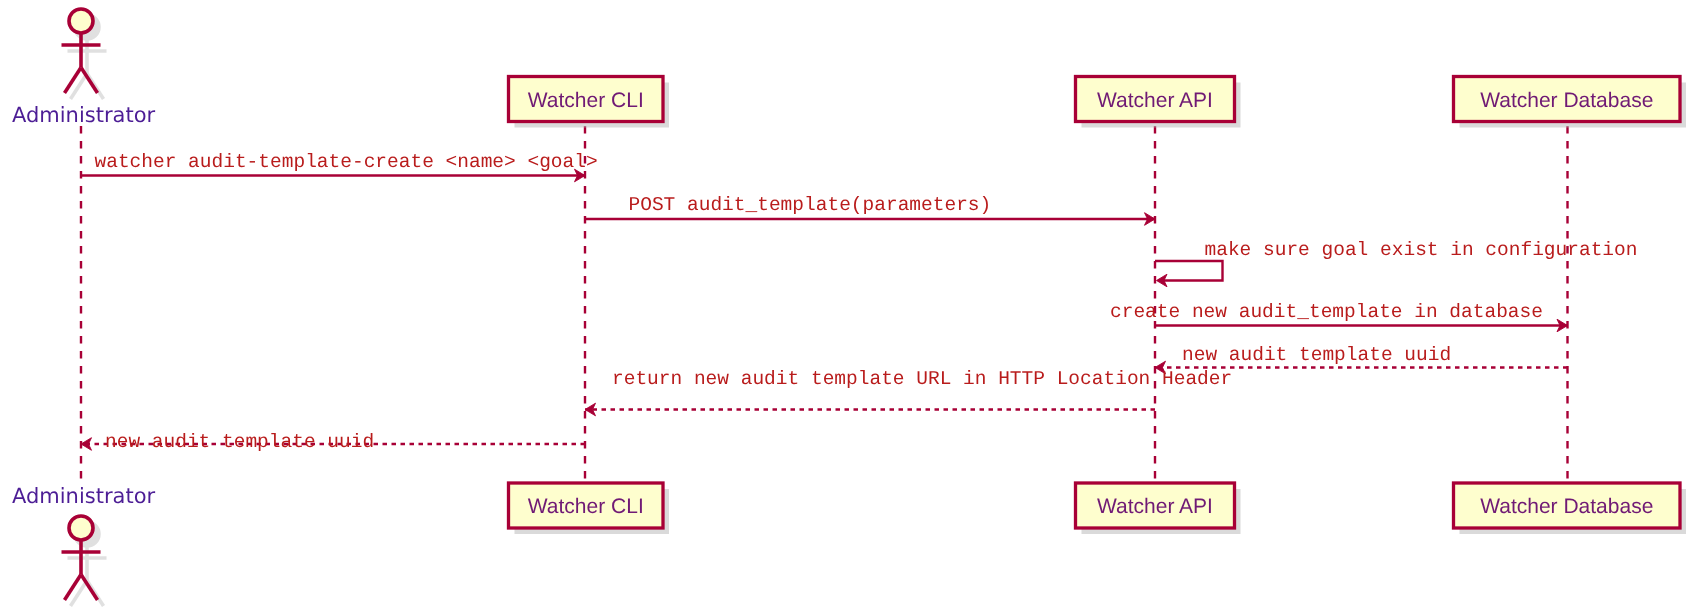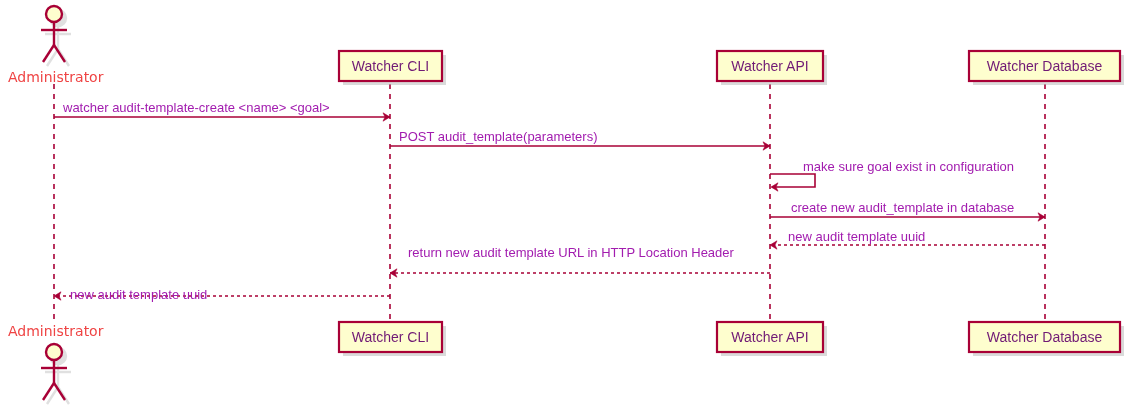--- a/index.html
+++ b/index.html
@@ -18,40 +18,40 @@
     background: #FFFFFF;
     overflow: hidden;
   }
   #diagram svg {
     position: absolute;
     left: 0;
     top: 0;
   }
   .msg-label {
     position: absolute;
-    font-family: Liberation Sans, sans-serif;
+    font-family: Liberation Mono, monospace;
     font-size: 13px;
-    color: #a21caf;
+    color: #b91c1c;
     white-space: nowrap;
     line-height: 15px;
   }
   .part-label {
     position: absolute;
     font-family: Liberation Sans, sans-serif;
     font-size: 14px;
     color: #701a75;
     white-space: nowrap;
     text-align: center;
     line-height: 18px;
   }
   .actor-label {
     position: absolute;
     font-family: "DejaVu Sans", sans-serif;
     font-size: 14px;
-    color: #ef4444;
+    color: #4c1d95;
     white-space: nowrap;
     line-height: 18px;
   }
 </style>
 </head>
 <body>
 
 <div id="diagram">
   <svg id="diagram-svg" width="1124" height="409" xmlns="http://www.w3.org/2000/svg">
       <line x1="54" y1="84" x2="54" y2="322" stroke="#A80036" stroke-width="1.6" stroke-dasharray="5,5"></line>
@@ -134,23 +134,23 @@
         <line x1="770" y1="273" x2="390" y2="273" stroke="#A80036" stroke-width="1.6" stroke-dasharray="3,3"></line>
         <polygon points="390,273 397,268.8 395,273 397,277.2" fill="#A80036" stroke="#A80036" stroke-width="0.6"></polygon>
       </g>
       <g>
         <line x1="390" y1="296" x2="54" y2="296" stroke="#A80036" stroke-width="1.6" stroke-dasharray="3,3"></line>
         <polygon points="54,296 61,291.8 59,296 61,300.2" fill="#A80036" stroke="#A80036" stroke-width="0.6"></polygon>
       </g>
     </svg>
   <div id="overlay">
       <div class="msg-label" style="left: 63px; top: 100px;">watcher audit-template-create &lt;name&gt; &lt;goal&gt;</div>
-      <div class="msg-label" style="left: 399px; top: 129px;">POST audit_template(parameters)</div>
+      <div class="msg-label" style="left: 419px; top: 129px;">POST audit_template(parameters)</div>
       <div class="msg-label" style="left: 803px; top: 159px;">make sure goal exist in configuration</div>
-      <div class="msg-label" style="left: 791px; top: 200px;">create new audit_template in database</div>
+      <div class="msg-label" style="left: 740px; top: 200px;">create new audit_template in database</div>
       <div class="msg-label" style="left: 788px; top: 229px;">new audit template uuid</div>
       <div class="msg-label" style="left: 408px; top: 245px;">return new audit template URL in HTTP Location Header</div>
       <div class="msg-label" style="left: 70px; top: 287px;">new audit template uuid</div>
       <div class="actor-label" style="left: 8px; top: 68px;">Administrator</div>
       <div class="actor-label" style="left: 8px; top: 322px;">Administrator</div>
       <div class="part-label" style="left: 339px; top: 57px; width: 103px;">Watcher CLI</div>
       <div class="part-label" style="left: 339px; top: 328px; width: 103px;">Watcher CLI</div>
       <div class="part-label" style="left: 717px; top: 57px; width: 106px;">Watcher API</div>
       <div class="part-label" style="left: 717px; top: 328px; width: 106px;">Watcher API</div>
       <div class="part-label" style="left: 969px; top: 57px; width: 151px;">Watcher Database</div>

